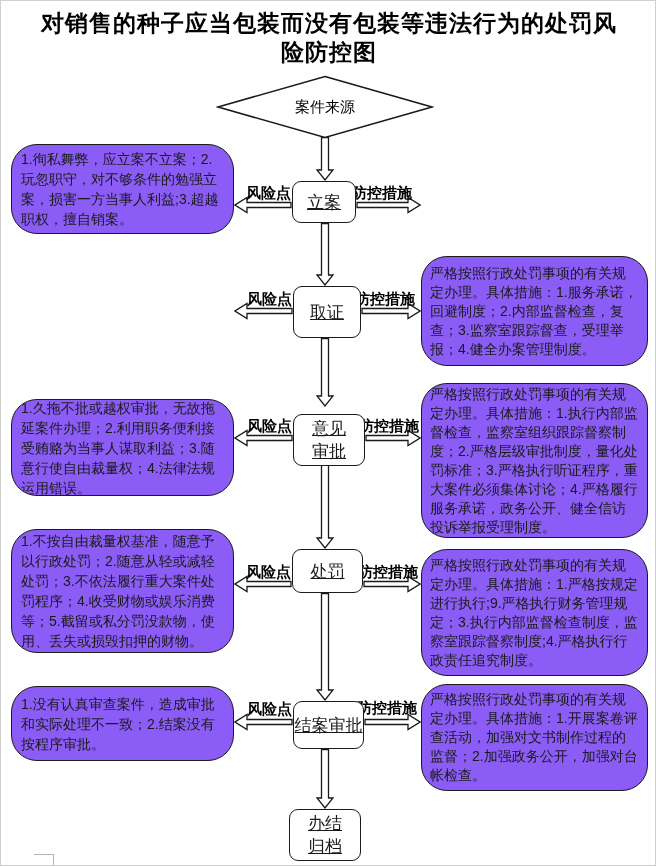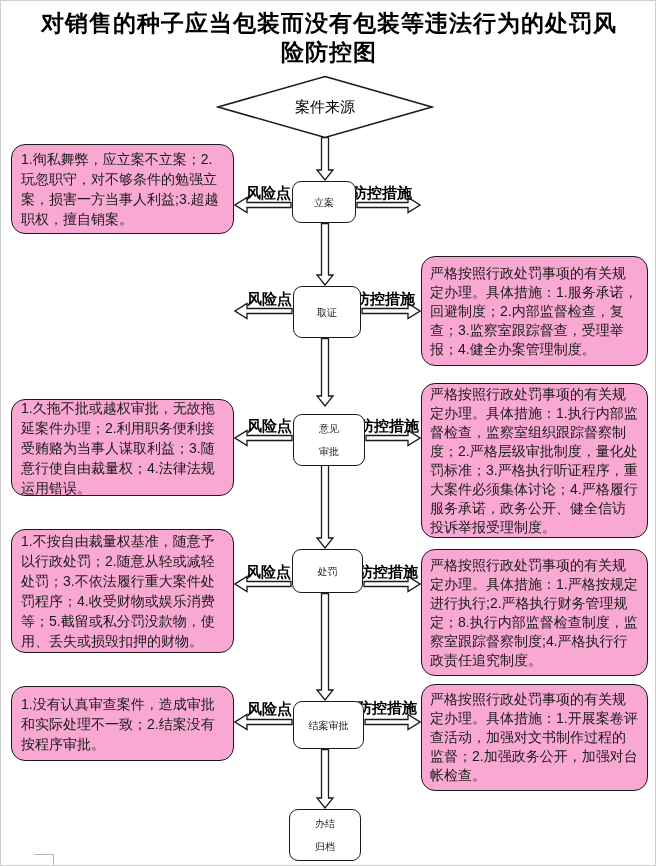--- a/index.html
+++ b/index.html
@@ -16,30 +16,30 @@
   }
   .diamond-wrap{position:absolute;left:215px;top:74px;width:218px;height:64px;}
   .diamond-label{
     position:absolute;left:0;top:0;width:100%;height:100%;
     display:flex;align-items:center;justify-content:center;
     font-size:15px;color:#000;
   }
   .node{
     position:absolute;border:1.6px solid #1a1a1a;border-radius:9px;background:#fff;
     display:flex;align-items:center;justify-content:center;text-align:center;
-    font-size:10px;line-height:23px;white-space:pre-line;box-sizing:border-box;
+    font-size:17px;line-height:23px;white-space:pre-line;box-sizing:border-box;text-decoration:underline;
   }
   #node-1{left:291px;top:180px;width:64px;height:42px;}
   #node-2{left:292px;top:285px;width:68px;height:52px;}
   #node-3{left:292px;top:406px;width:72px;height:52px;margin-top:7px;}
   #node-4{left:291px;top:548px;width:71px;height:44px;}
   #node-5{left:292px;top:700px;width:71px;height:48px;}
   #node-6{left:288px;top:808px;width:72px;height:52px;}
   .sidebox{
-    position:absolute;border:1.6px solid #1a1a1a;border-radius:14px;background:#f9a8d4;
+    position:absolute;border:1.6px solid #1a1a1a;border-radius:26px;background:#8b5cf6;
     box-sizing:border-box;display:flex;align-items:center;overflow:hidden;
   }
   .sidebox .txt{font-size:14px;line-height:20px;text-align:left;width:100%;}
   .lbox{left:10px;width:223px;}
   .lbox .txt{padding:2px 7px 2px 9px;}
   .rbox{left:420px;width:227px;}
   .rbox .txt{padding:2px 8px;line-height:19px;}
   #lb-1{top:143px;height:90px;}
   #lb-2{top:253px;height:125px;}
   #lb-3{top:398px;height:97px;}
@@ -167,20 +167,20 @@
       <div class="txt">1.没有认真审查案件，造成审批和实际处理不一致；2.结案没有按程序审批。</div>
     </div>
 
   <div class="sidebox rbox" id="rb-2">
       <div class="txt">严格按照行政处罚事项的有关规定办理。具体措施：1.服务承诺，回避制度；2.内部监督检查，复查；3.监察室跟踪督查，受理举报；4.健全办案管理制度。</div>
     </div>
   <div class="sidebox rbox" id="rb-3">
       <div class="txt">严格按照行政处罚事项的有关规定办理。具体措施：1.执行内部监督检查，监察室组织跟踪督察制度；2.严格层级审批制度，量化处罚标准；3.严格执行听证程序，重大案件必须集体讨论；4.严格履行服务承诺，政务公开、健全信访投诉举报受理制度。</div>
     </div>
   <div class="sidebox rbox" id="rb-4">
-      <div class="txt">严格按照行政处罚事项的有关规定办理。具体措施：1.严格按规定进行执行;2.严格执行财务管理规定；8.执行内部监督检查制度，监察室跟踪督察制度;4.严格执行行政责任追究制度。</div>
+      <div class="txt">严格按照行政处罚事项的有关规定办理。具体措施：1.严格按规定进行执行;9.严格执行财务管理规定；3.执行内部监督检查制度，监察室跟踪督察制度;4.严格执行行政责任追究制度。</div>
     </div>
   <div class="sidebox rbox" id="rb-5">
       <div class="txt">严格按照行政处罚事项的有关规定办理。具体措施：1.开展案卷评查活动，加强对文书制作过程的监督；2.加强政务公开，加强对台帐检查。</div>
     </div>
 
   <div class="corner-mark"></div>
 </div>
 
 </body></html>

